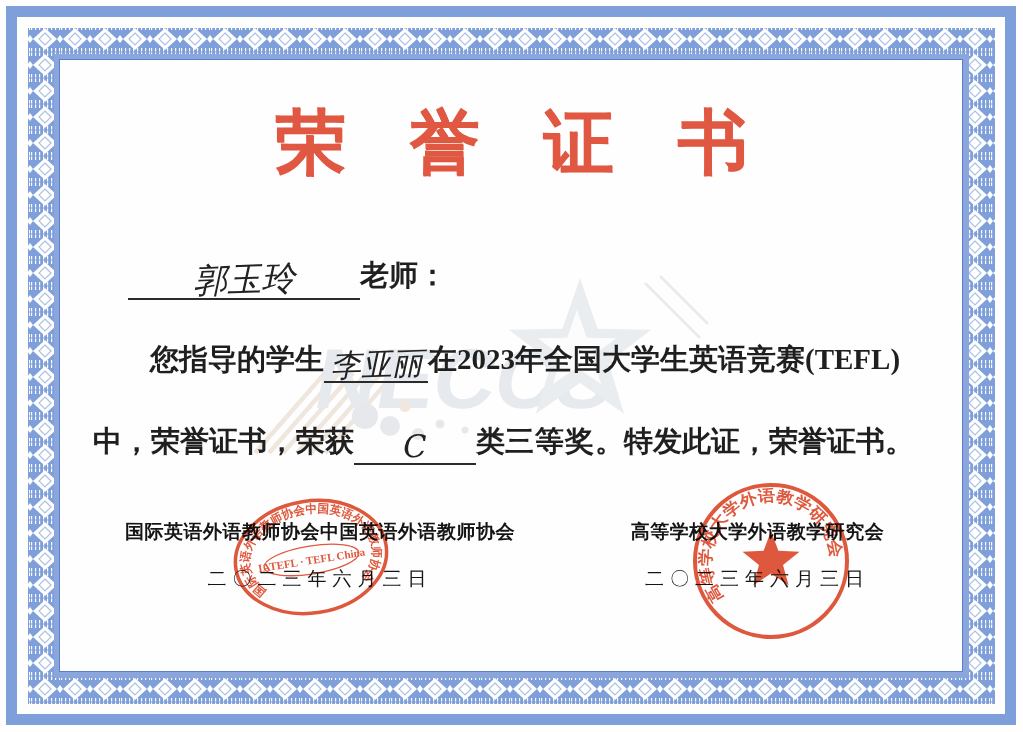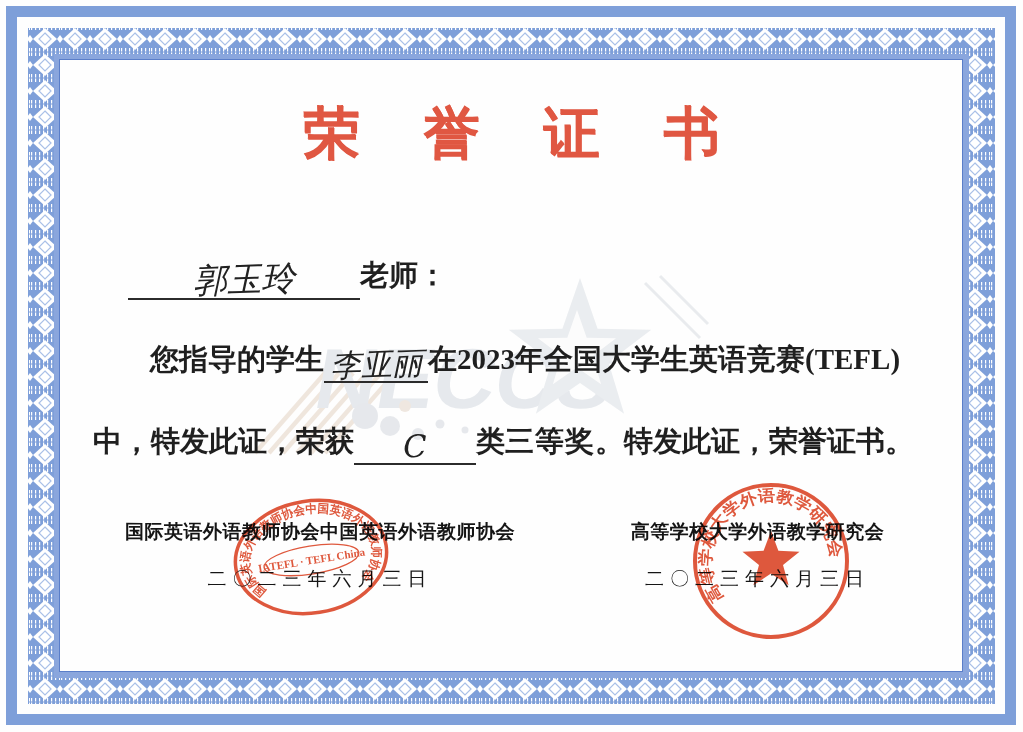--- a/index.html
+++ b/index.html
@@ -7,21 +7,21 @@
          font-family:"Liberation Serif", serif;}
   
   .band-outer{position:absolute;top:6px;left:6px;right:7px;bottom:7px;
               border:11px solid #7e9fd9;pointer-events:none;}
   .border-svg{position:absolute;top:0;left:0;z-index:1;}
   .band-inner{position:absolute;top:53px;left:53px;right:54px;bottom:54px;
               border:6px solid #8aa6dd;box-shadow:0 0 0 1px #5a7ec9, inset 0 0 0 1px #5a7ec9;
               pointer-events:none;}
   
   .title{position:absolute;top:96px;left:0;width:100%;text-align:center;z-index:3;}
-  .title span{font-size:56px;font-weight:700;color:#e05742;letter-spacing:64px;margin-right:-64px;
+  .title span{font-size:70px;font-weight:700;color:#e05742;letter-spacing:64px;margin-right:-64px;
               font-family:"Liberation Serif", serif;text-shadow:0.5px 0.5px 0 #e05742;}
   
   .bodyline{position:absolute;z-index:3;font-size:29px;font-weight:700;color:#1f1f1f;white-space:nowrap;}
   .blank{display:inline-block;border-bottom:2px solid #2b2b2b;text-align:center;vertical-align:-6px;line-height:1.05;}
   .hand{display:inline-block;font-style:italic;font-weight:400;font-size:34px;color:#222;
         transform:rotate(-2deg);font-family:"DejaVu Serif", serif;}
   .hand-sm{font-size:31px;}
   .award{font-family:Liberation Serif, serif;font-weight:900;letter-spacing:1px;}
   
   .sig{position:absolute;z-index:3;text-align:center;color:#151515;}
@@ -103,21 +103,21 @@
 
   <div class="bodyline" style="top:256px;left:128px;">
     <span class="blank" style="min-width:232px;"><span class="hand">郭玉玲</span></span><span>老师：</span>
   </div>
 
   <div class="bodyline" style="top:340px;left:150px;">
     <span>您指导的学生</span><span class="blank" style="min-width:104px;"><span class="hand hand-sm">李亚丽</span></span><span>在2023年全国大学生英语竞赛(TEFL)</span>
   </div>
 
   <div class="bodyline" style="top:422px;left:93px;">
-    <span>中，特发此证，荣获</span><span class="blank" style="min-width:122px;"><span class="hand hand-sm">C</span></span><span>类</span><span class="award">三等奖</span><span>。特发此证，荣誉证书。</span>
+    <span>中，荣誉证书，荣获</span><span class="blank" style="min-width:122px;"><span class="hand hand-sm">C</span></span><span>类</span><span class="award">三等奖</span><span>。特发此证，荣誉证书。</span>
   </div>
 
   <div class="sig" style="top:519px;left:90px;width:460px;">
     <div class="org">国际英语外语教师协会中国英语外语教师协会</div>
     <div class="date">二〇二三年六月三日</div>
   </div>
 
   <div class="sig" style="top:519px;left:590px;width:335px;">
     <div class="org">高等学校大学外语教学研究会</div>
     <div class="date">二〇二三年六月三日</div>

